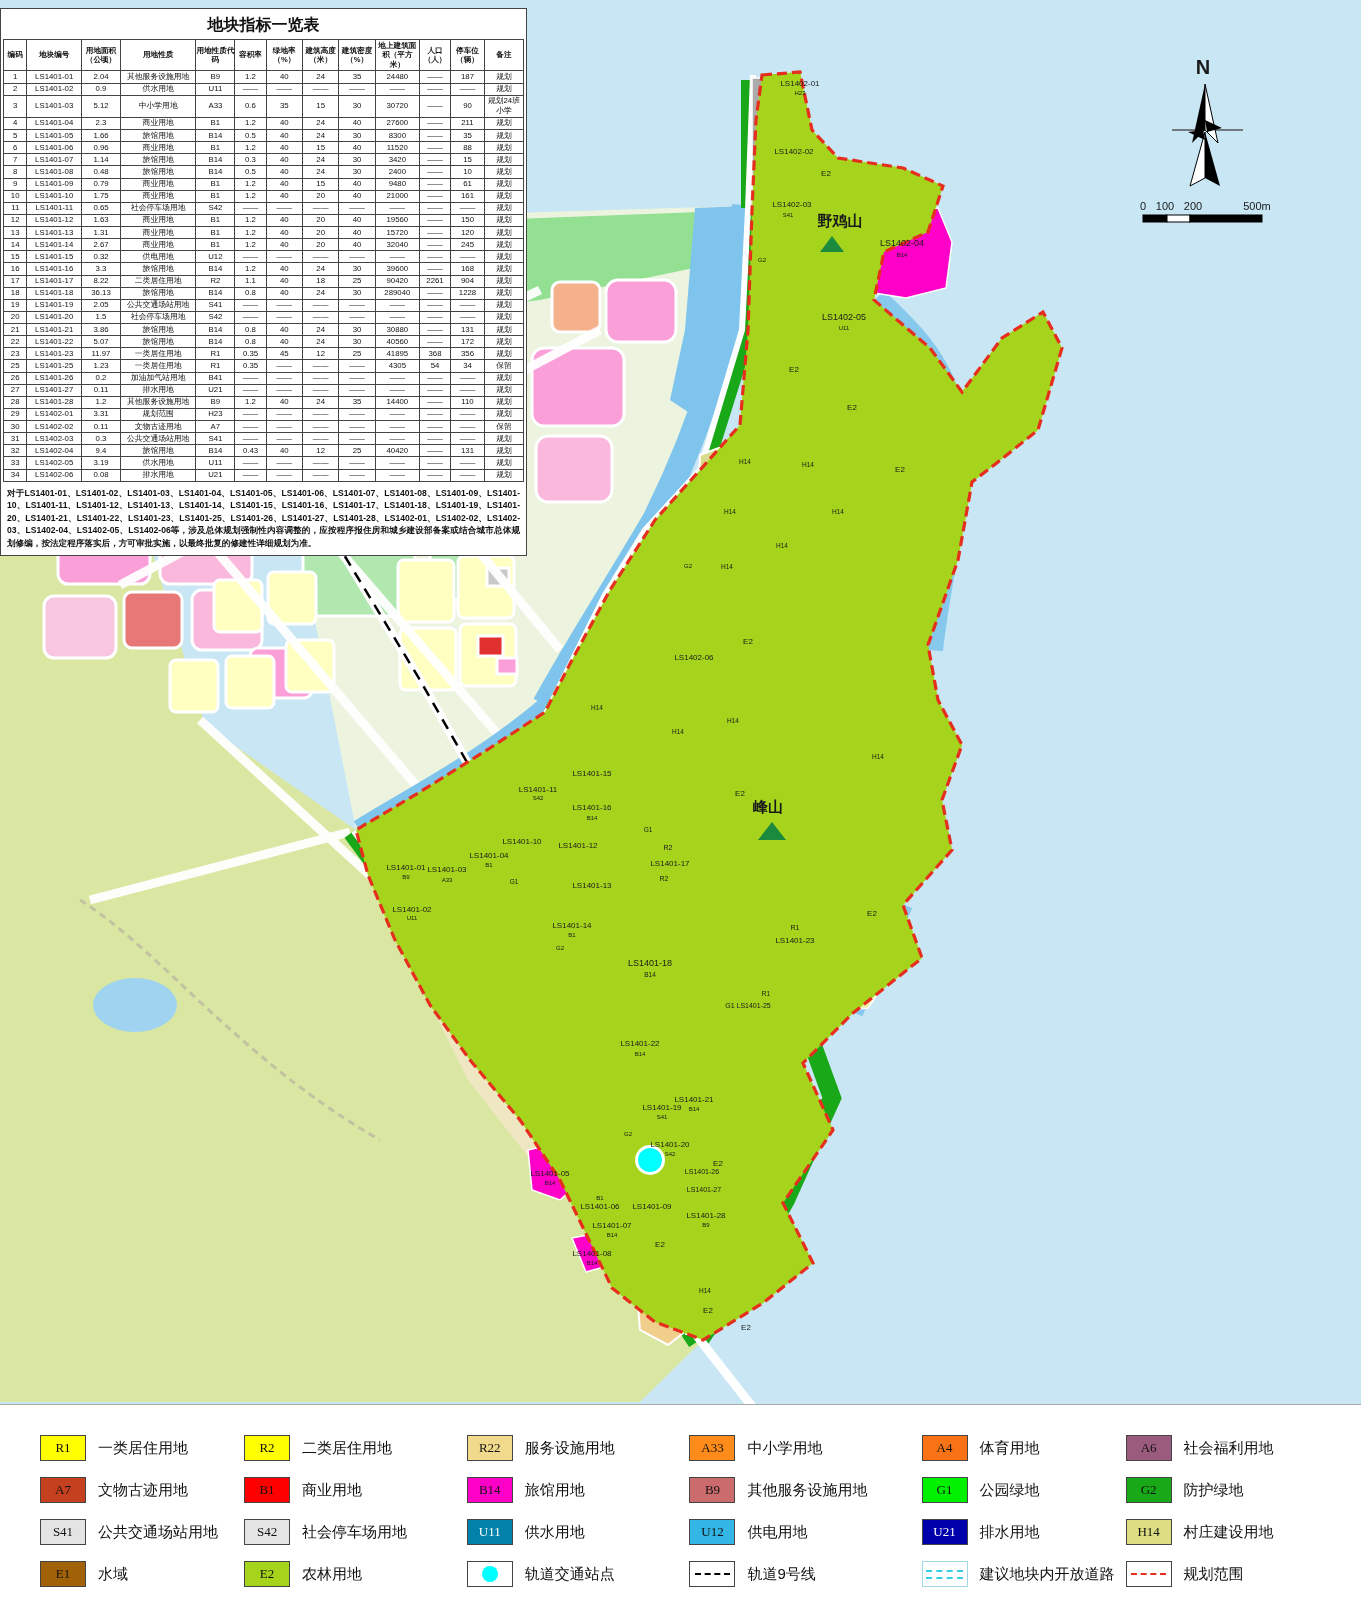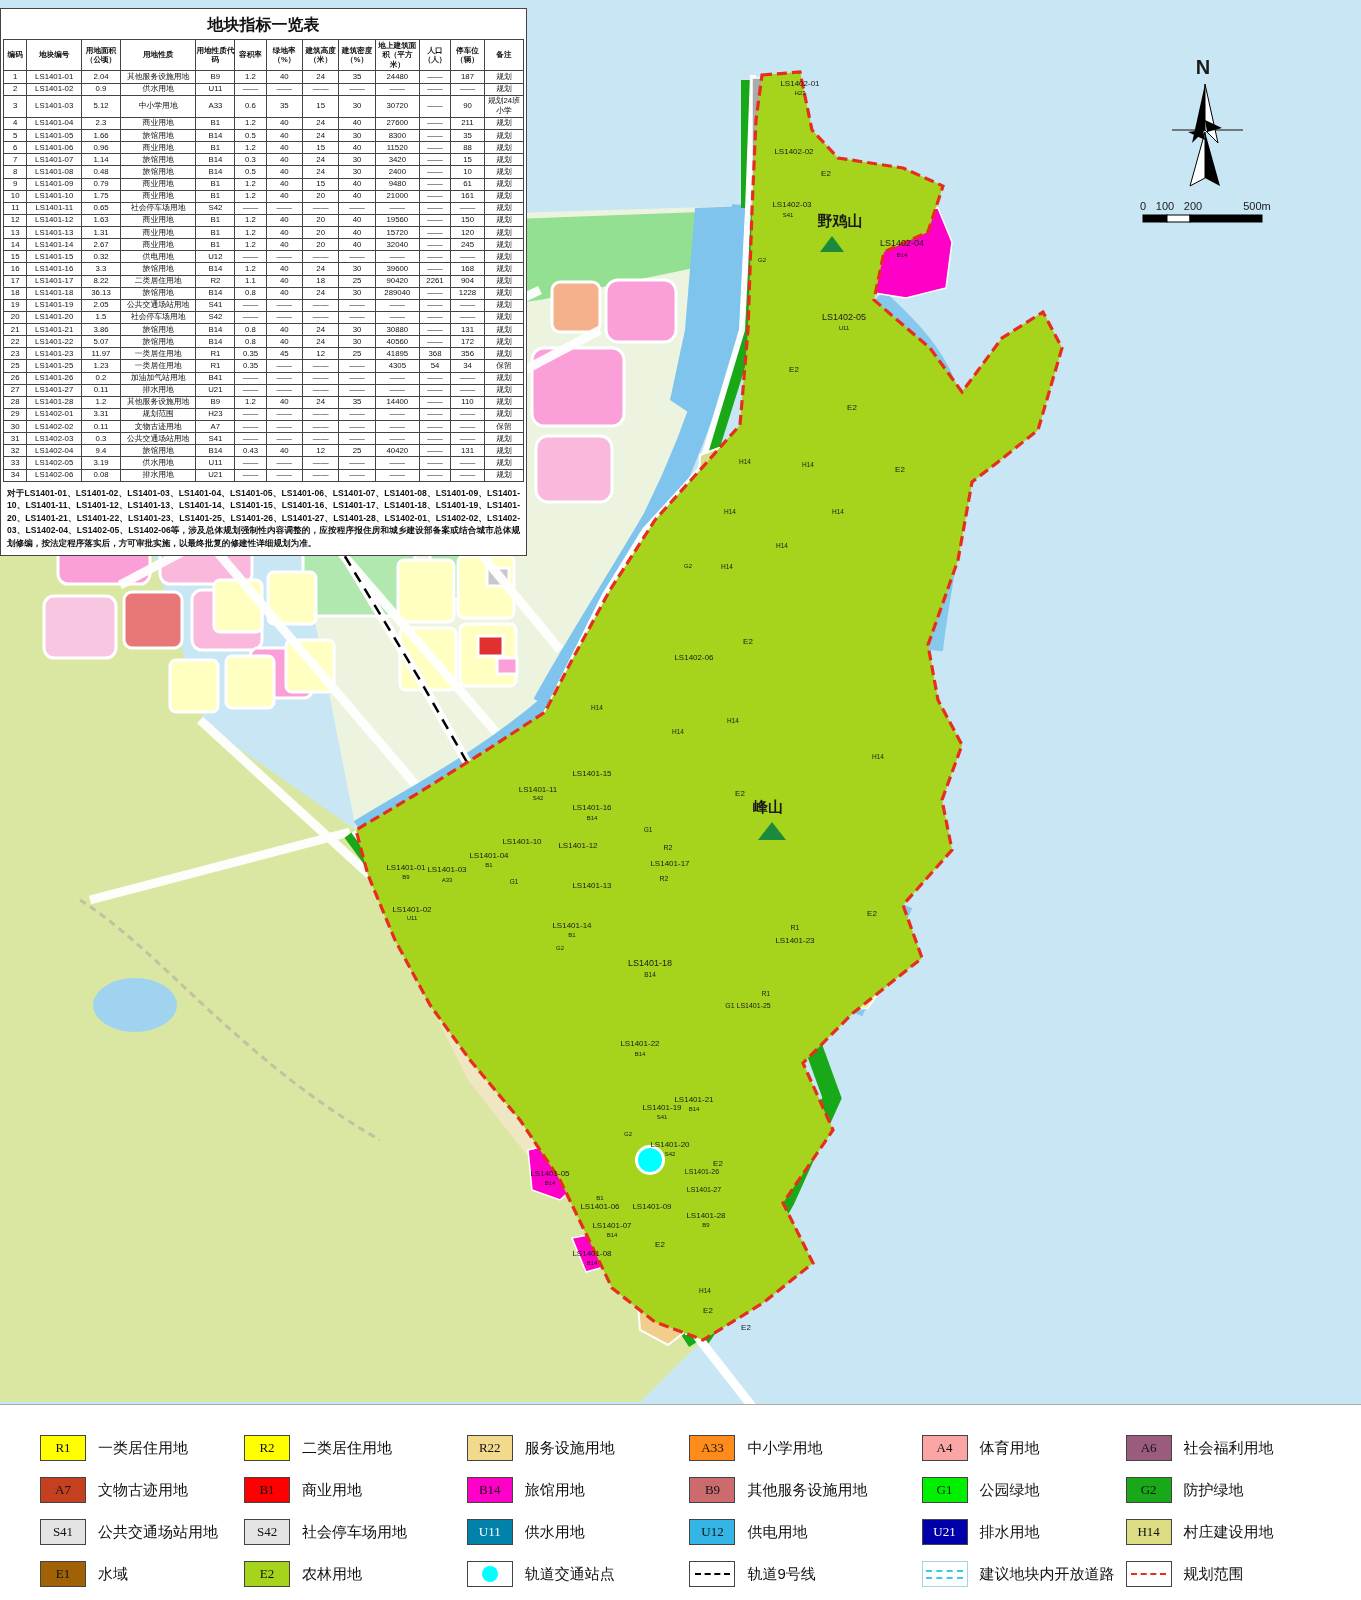--- a/index.html
+++ b/index.html
@@ -858,21 +858,21 @@
         </div>
         <div class="legend-item">
           <span class="sw" style="background: rgb(242, 218, 140);">R22</span>
           <span class="legend-label">服务设施用地</span>
         </div>
         <div class="legend-item">
           <span class="sw" style="background: rgb(255, 140, 26);">A33</span>
           <span class="legend-label">中小学用地</span>
         </div>
         <div class="legend-item">
-          <span class="sw" style="background: #fca5a5;">A4</span>
+          <span class="sw" style="background: #f97316;">A4</span>
           <span class="legend-label">体育用地</span>
         </div>
         <div class="legend-item">
           <span class="sw" style="background: rgb(154, 91, 125);">A6</span>
           <span class="legend-label">社会福利用地</span>
         </div>
         <div class="legend-item">
           <span class="sw" style="background: rgb(196, 64, 30);">A7</span>
           <span class="legend-label">文物古迹用地</span>
         </div>

